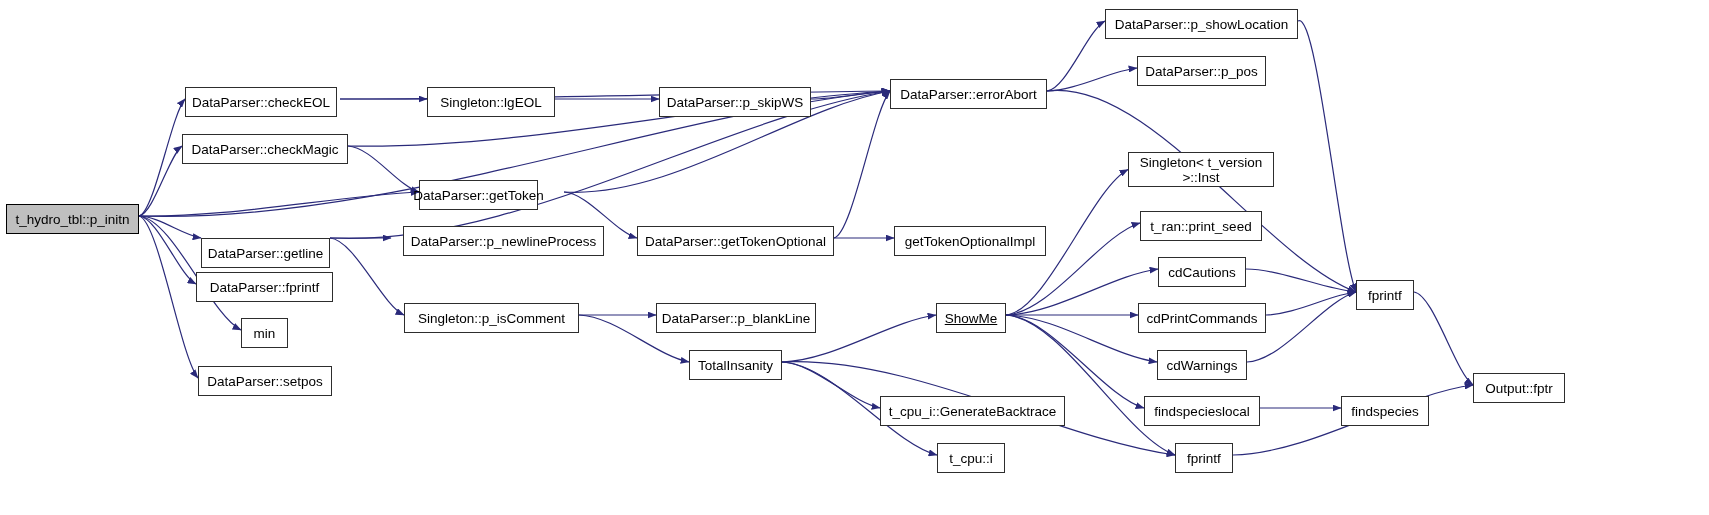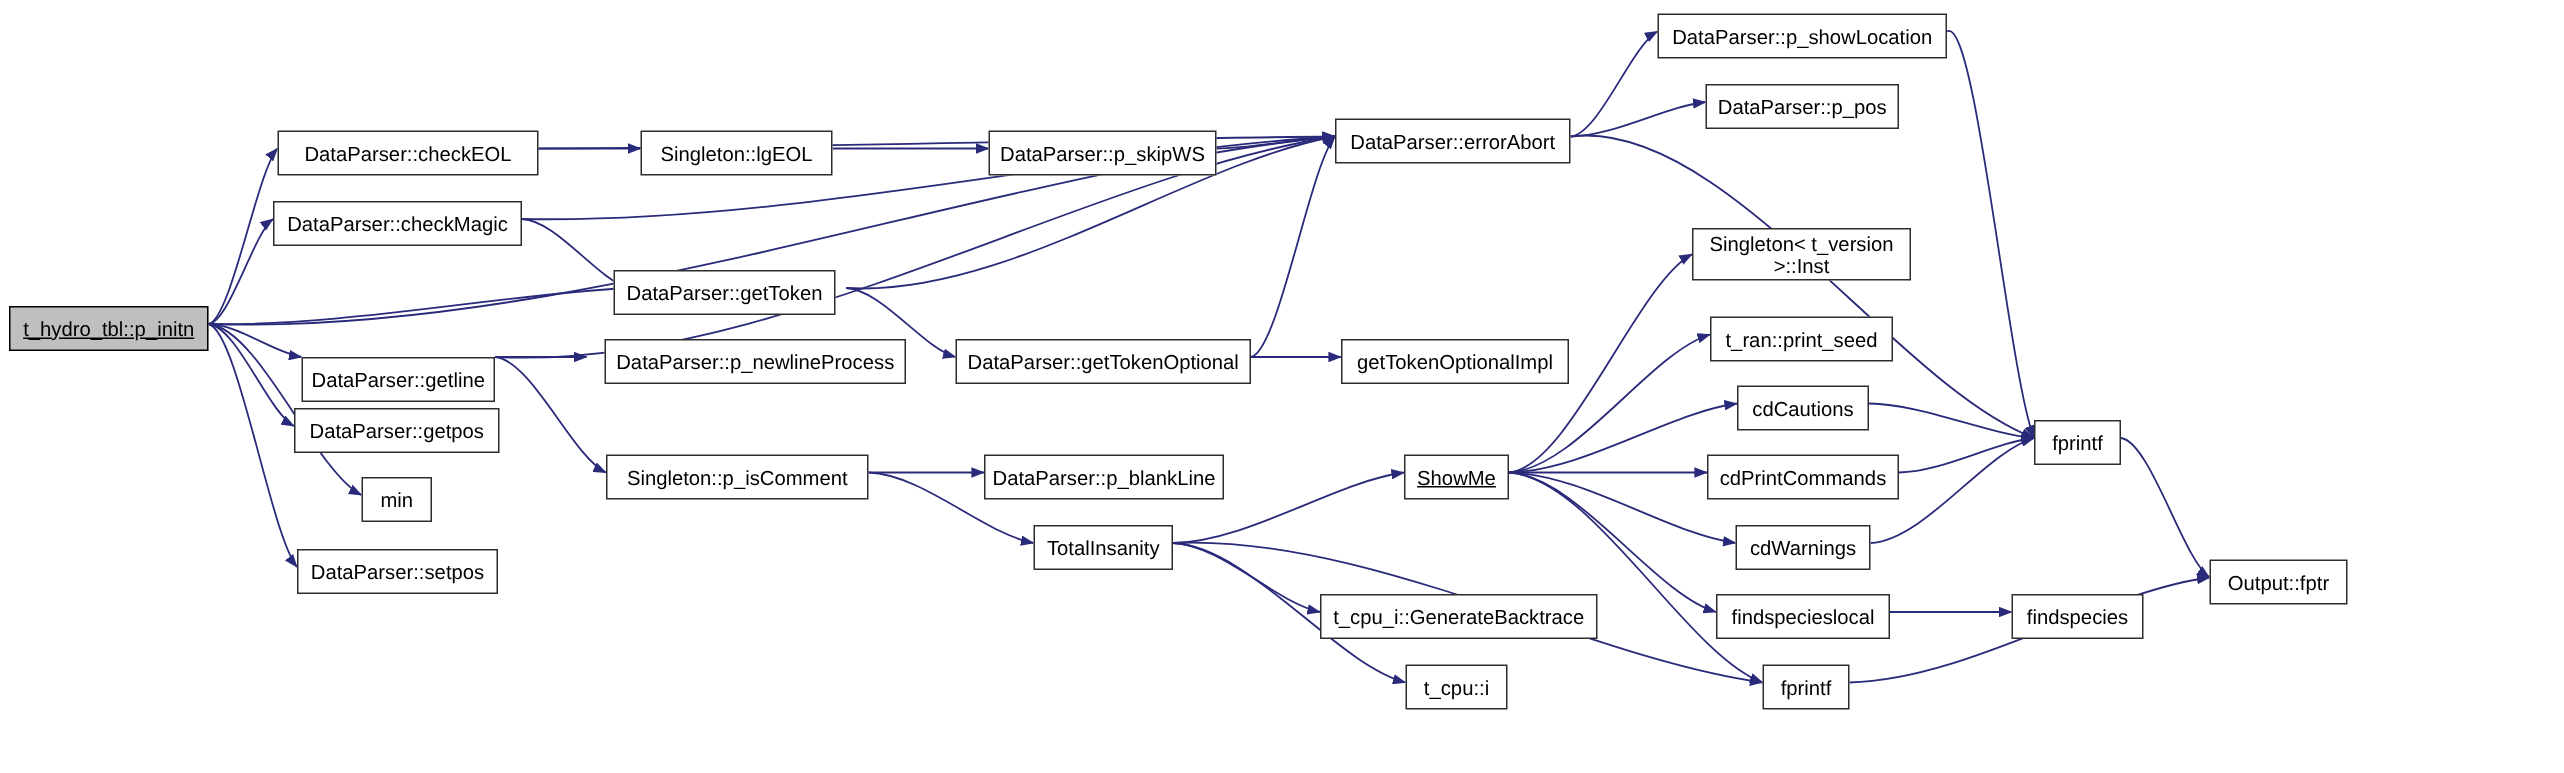--- a/index.html
+++ b/index.html
@@ -15,21 +15,21 @@
     display:flex;
     align-items:center;
     justify-content:center;
     text-align:center;
     font-size:13.5px;
     line-height:15px;
     letter-spacing:0px;
     white-space:pre-line;
     padding:14px 4px;
   }
-  .node.root{background:#bfbfbf;border-color:#000000;text-decoration:underline;}
+  .node.root{background:#bfbfbf;border-color:#000000;}
 </style>
 </head>
 <body>
 
 <div id="canvas">
   <svg id="edges" xmlns="http://www.w3.org/2000/svg">
     <defs>
       <marker id="arrow" markerWidth="9" markerHeight="7" refX="8.4" refY="3.5" orient="auto" markerUnits="userSpaceOnUse">
         <path d="M0,0 L9,3.5 L0,7 Z" fill="#2a2a7a"></path>
       </marker>
@@ -76,28 +76,28 @@
         <path d="M1246,269 C1282.3,269.59225000000004 1323,288.92375 1356,292" fill="none" stroke="#2a2a7a" stroke-width="1.2" marker-end="url(#arrow)"></path>
         <path d="M1266,315 C1295.7,314.40774999999996 1329,295.07625 1356,292" fill="none" stroke="#2a2a7a" stroke-width="1.2" marker-end="url(#arrow)"></path>
         <path d="M1247,362 C1282.97,360.1975 1323.3,301.3625 1356,292" fill="none" stroke="#2a2a7a" stroke-width="1.2" marker-end="url(#arrow)"></path>
         <path d="M1260,408 C1286.73,408 1316.7,408 1341,408" fill="none" stroke="#2a2a7a" stroke-width="1.2" marker-end="url(#arrow)"></path>
         <path d="M1414,292 C1433.47,294.39475 1455.3,372.56125 1473,385" fill="none" stroke="#2a2a7a" stroke-width="1.2" marker-end="url(#arrow)"></path>
         <path d="M1233,455 C1312.2,453.1975 1401,394.3625 1473,385" fill="none" stroke="#2a2a7a" stroke-width="1.2" marker-end="url(#arrow)"></path>
       </g>
   </svg>
   <div id="node-layer">
       <div class="node root" style="left: 6px; top: 204px; width: 133px; height: 24px;">t_hydro_tbl::p_initn</div>
-      <div class="node" style="left: 185px; top: 87px; width: 174px; height: 24px;">DataParser::checkEOL</div>
+      <div class="node" style="left: 185px; top: 87px; width: 152px; height: 24px;">DataParser::checkEOL</div>
       <div class="node" style="left: 182px; top: 134px; width: 166px; height: 24px;">DataParser::checkMagic</div>
       <div class="node" style="left: 201px; top: 226px; width: 129px; height: 24px; margin-top: 12px;">DataParser::getline</div>
-      <div class="node" style="left: 196px; top: 272px; width: 137px; height: 24px;">DataParser::getpos</div>
+      <div class="node" style="left: 196px; top: 272px; width: 137px; height: 24px;">DataParser::fprintf</div>
       <div class="node" style="left: 241px; top: 318px; width: 47px; height: 24px;">min</div>
       <div class="node" style="left: 198px; top: 366px; width: 134px; height: 24px;">DataParser::setpos</div>
       <div class="node" style="left: 427px; top: 87px; width: 128px; height: 24px;">Singleton::lgEOL</div>
-      <div class="node" style="left: 409px; top: 180px; width: 148px; height: 24px;">DataParser::getToken</div>
+      <div class="node" style="left: 419px; top: 180px; width: 119px; height: 24px;">DataParser::getToken</div>
       <div class="node" style="left: 391px; top: 226px; width: 201px; height: 24px; margin-left: 12px;">DataParser::p_newlineProcess</div>
       <div class="node" style="left: 404px; top: 303px; width: 175px; height: 24px;">Singleton::p_isComment</div>
       <div class="node" style="left: 659px; top: 87px; width: 152px; height: 24px;">DataParser::p_skipWS</div>
       <div class="node" style="left: 637px; top: 226px; width: 197px; height: 24px;">DataParser::getTokenOptional</div>
       <div class="node" style="left: 656px; top: 303px; width: 160px; height: 24px;">DataParser::p_blankLine</div>
       <div class="node" style="left: 689px; top: 350px; width: 93px; height: 24px;">TotalInsanity</div>
       <div class="node" style="left: 890px; top: 79px; width: 157px; height: 24px;">DataParser::errorAbort</div>
       <div class="node" style="left: 894px; top: 226px; width: 152px; height: 24px;">getTokenOptionalImpl</div>
       <div class="node" style="left: 936px; top: 303px; width: 70px; height: 24px; text-decoration: underline;">ShowMe</div>
       <div class="node" style="left: 880px; top: 396px; width: 185px; height: 24px;">t_cpu_i::GenerateBacktrace</div>

